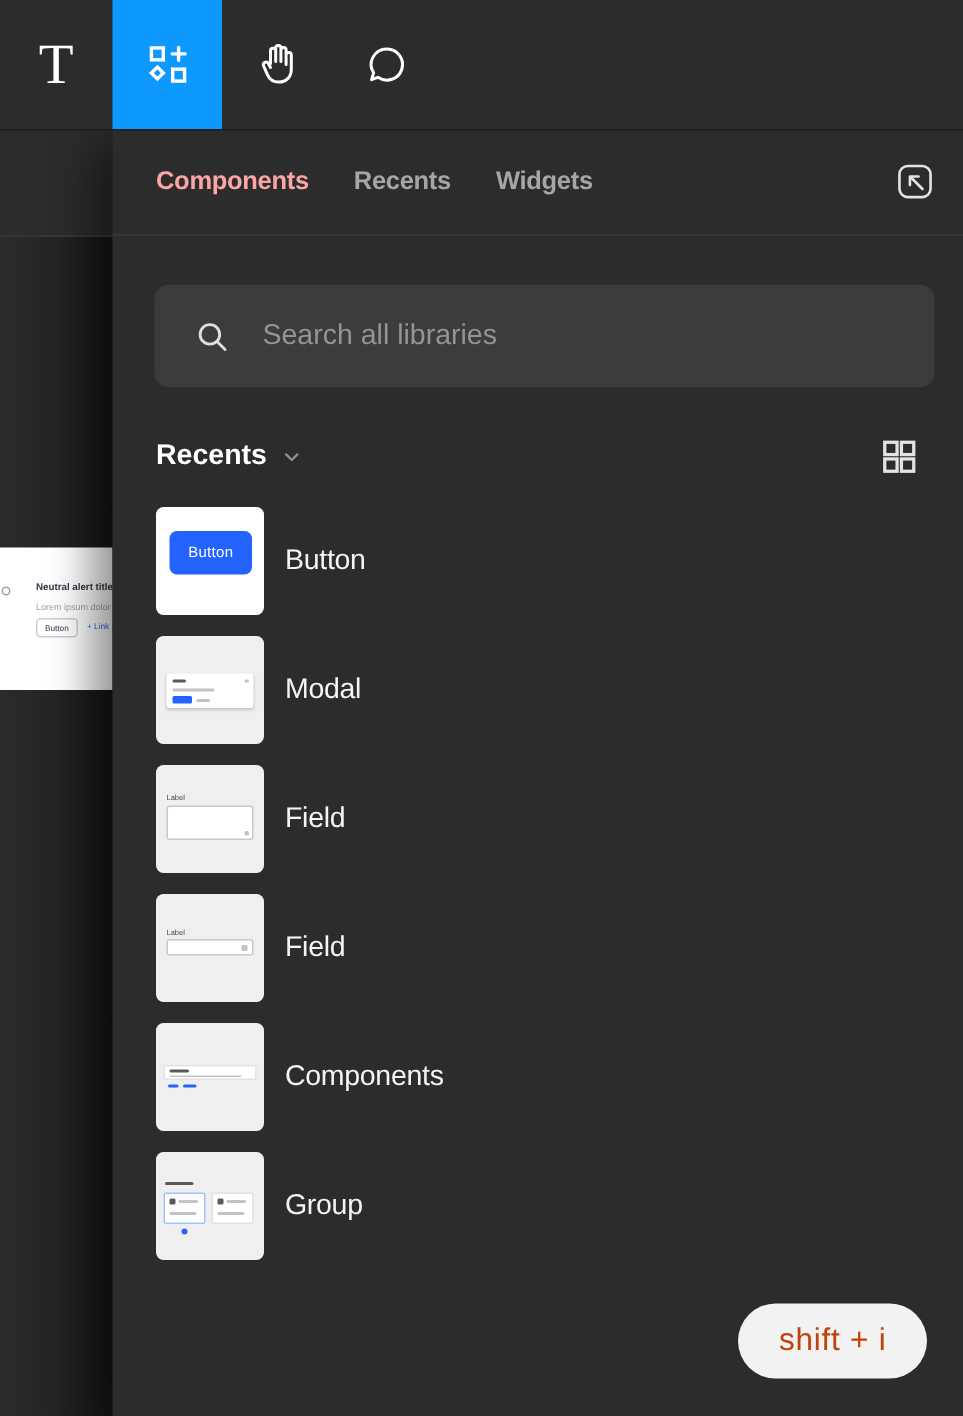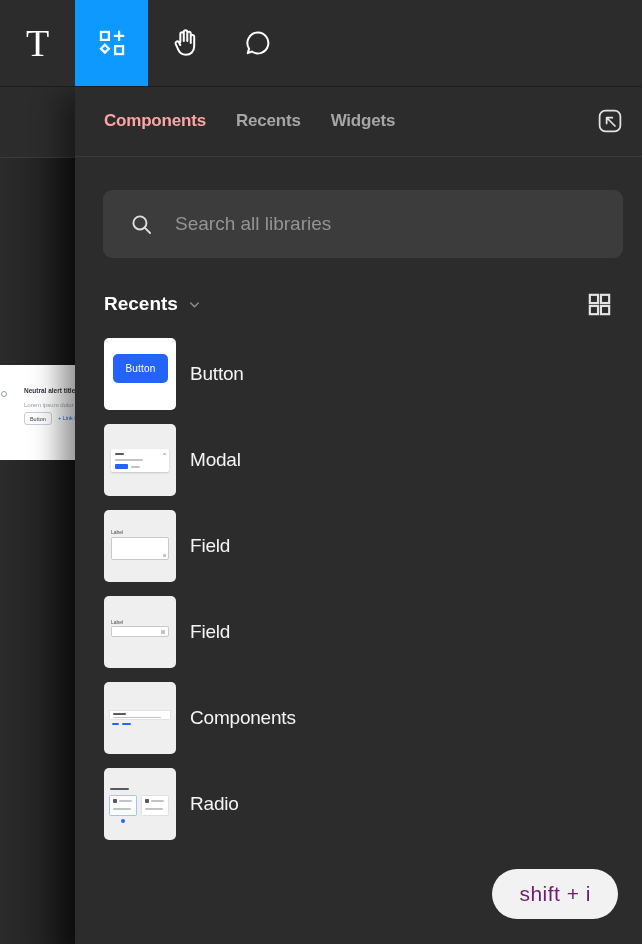--- a/index.html
+++ b/index.html
@@ -77,21 +77,21 @@
     border-radius:1px;box-sizing:border-box;}
   .gcard{background:#fff;border:1px solid #e0e0e0;border-radius:1.5px;box-sizing:border-box;}
   .gcard.sel{border-color:#9fc3ff;background:#fbfdff;}
   .bdot{width:4px;height:4px;border-radius:50%;background:#2563ff;display:block;}
   .mradio{width:7px;height:7px;border-radius:50%;border:1px solid #aaa;background:#fff;box-sizing:border-box;display:block;}
   .mradio.on{background:#2563ff;border-color:#2563ff;}
 
   
   .shortcut{position:absolute;right:24px;bottom:25px;height:50px;padding:0 27px;background:#f2f2f2;
     border-radius:26px;display:flex;align-items:center;z-index:40;}
-  .shortcut span{font-size:21px;color:#701a75;letter-spacing:.5px;}
+  .shortcut span{font-size:21px;color:#c2410c;letter-spacing:.5px;}
 </style>
 </head>
 <body>
 
 <div class="screen">
 
   <div class="toolbar">
     <div class="tool first">
       <span class="tglyph">T</span>
     </div>
@@ -228,21 +228,21 @@
       <i class="bar" style="left:9px;top:4px;width:13px;height:2px"></i>
       <i class="bar" style="left:3px;top:12px;width:18px;height:2px"></i>
     </div>
     <div class="gcard" style="left:37px;top:27px;width:28px;height:21px">
       <i class="bar dark" style="left:3px;top:3px;width:4px;height:4px"></i>
       <i class="bar" style="left:9px;top:4px;width:13px;height:2px"></i>
       <i class="bar" style="left:3px;top:12px;width:18px;height:2px"></i>
     </div>
     <i class="bdot" style="left:17px;top:51px"></i>
           </div>
-          <div class="rlabel">Radio</div>
+          <div class="rlabel">Group</div>
         </div>
       </div>
   </div>
 
   <div class="shortcut">
     <span>shift + i</span>
   </div>
 
 </div>
 

